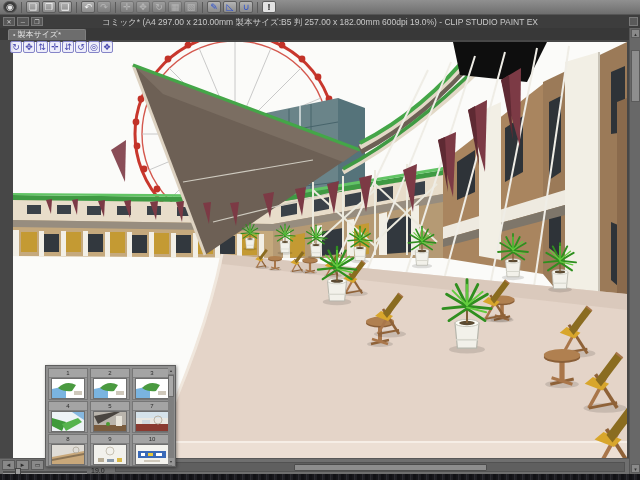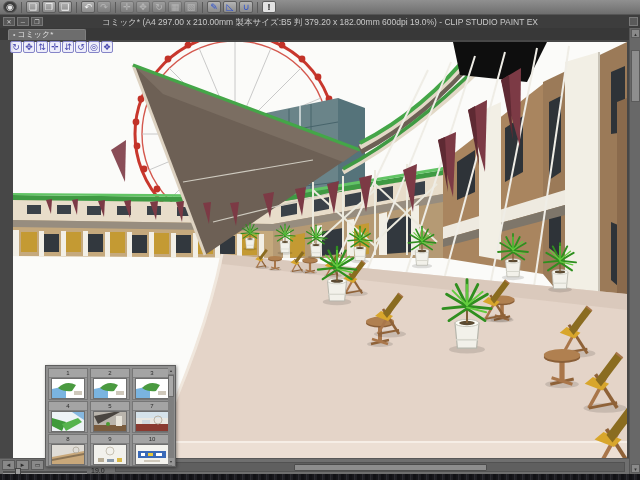--- a/index.html
+++ b/index.html
@@ -87,27 +87,27 @@
     <span class="cmd-btn blue">◺</span>
     <span class="cmd-btn blue">∪</span>
     <span class="cmd-sep"></span>
     <span class="cmd-btn info">!</span>
   </div>
 
   <div class="title-bar">
     <span class="win-btn" style="left:3px">✕</span>
     <span class="win-btn" style="left:17px">─</span>
     <span class="win-btn" style="left:31px">❐</span>
-    <div class="title-text">コミック* (A4 297.00 x 210.00mm 製本サイズ:B5 判 379.20 x 182.00mm 600dpi 19.0%)  - CLIP STUDIO PAINT EX</div>
+    <div class="title-text">コミック* (A4 297.00 x 210.00mm 製本サイズ:B5 判 257.00 x 182.00mm 600dpi 19.0%)  - CLIP STUDIO PAINT EX</div>
     <span class="title-corner"></span>
   </div>
 
   <div class="tab-bar">
     <div class="doc-tab">
-      <span class="dot">•</span><span>コミック*</span>
+      <span class="dot">•</span><span>製本サイズ*</span>
     </div>
   </div>
 
   <div class="canvas-area">
     <div class="canvas-page">
       <svg width="614" height="416" viewBox="0 0 614 416">
         <defs>
           <g id="plant">
             <ellipse cx="0" cy="22" rx="15" ry="3.5" fill="#000" opacity=".12"></ellipse>
             <path d="M-10,0 L10,0 L8,21 L-8,21 Z" fill="#f2f1ea" stroke="#b5b5ab" stroke-width="1"></path>

